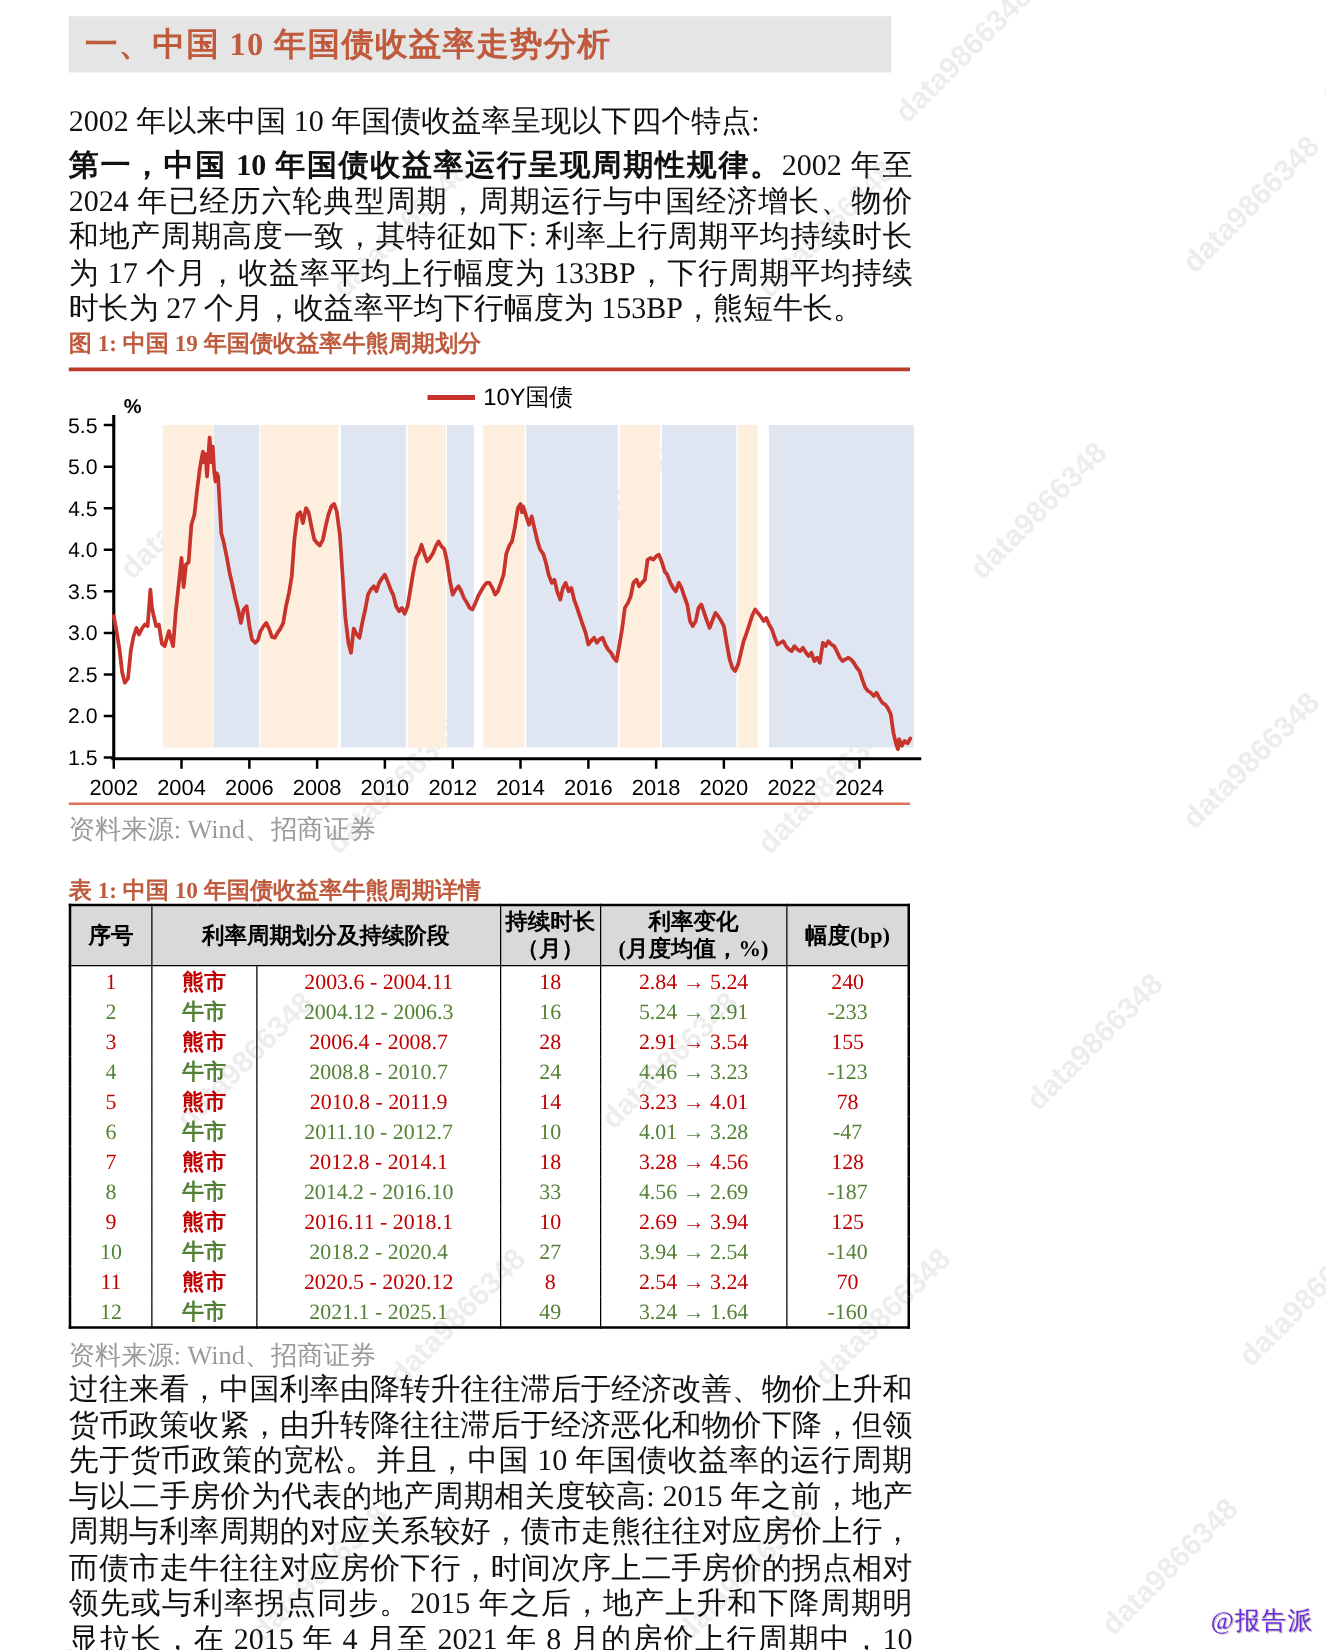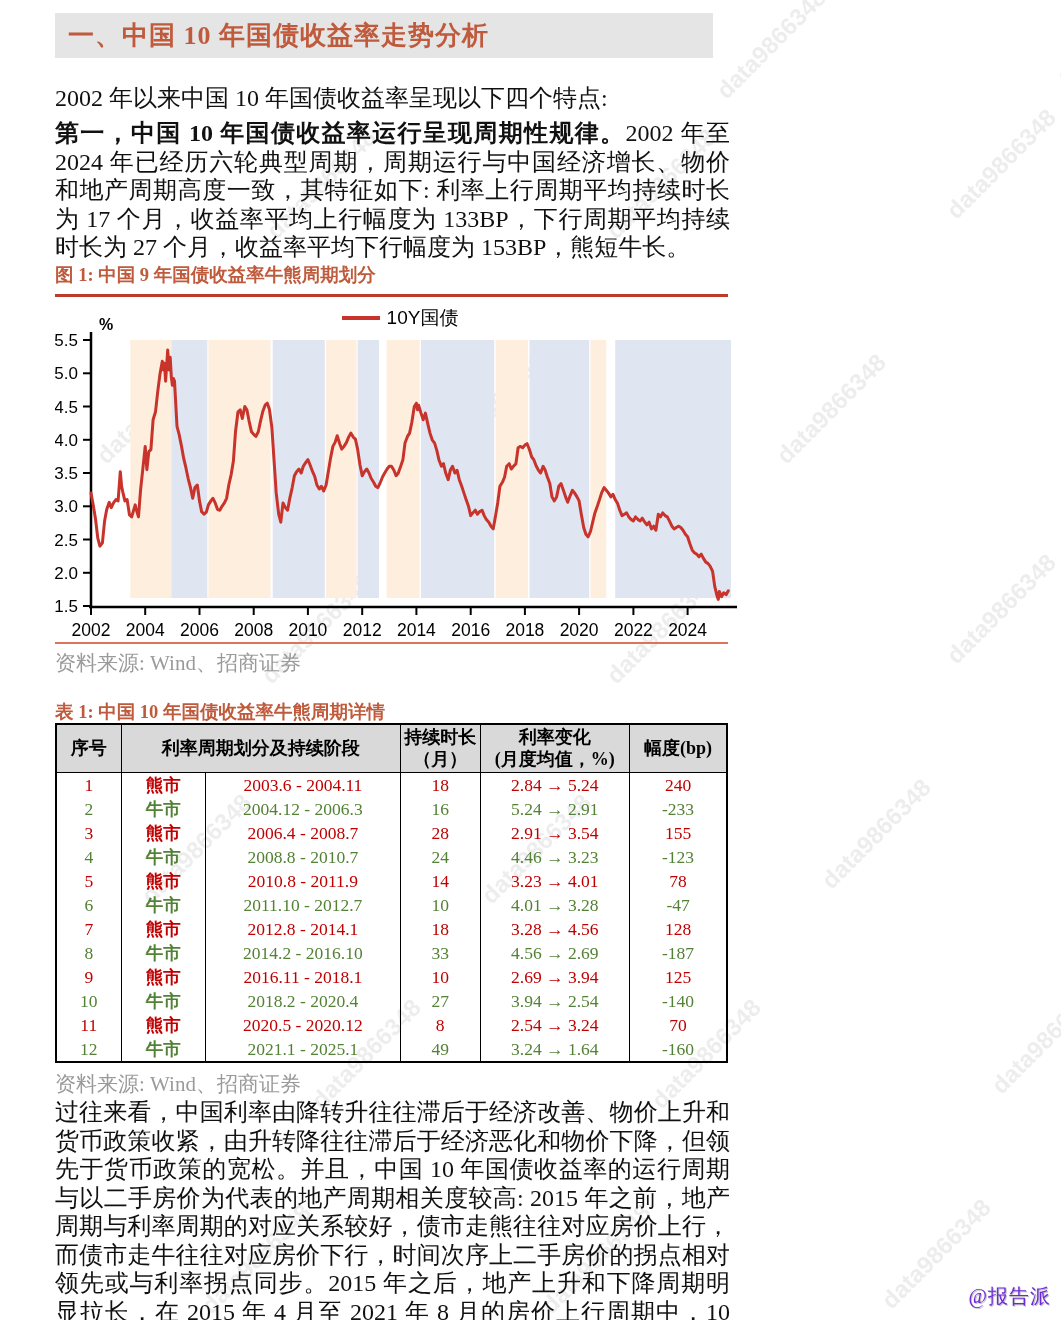--- a/index.html
+++ b/index.html
@@ -123,21 +123,21 @@
     </div>
 
   <div class="header-bar">
     <span>一、中国 10 年国债收益率走势分析</span>
   </div>
 
   <p class="para p1">2002 年以来中国 10 年国债收益率呈现以下四个特点:</p>
 
   <p class="para p2"><b>第一，中国 10 年国债收益率运行呈现周期性规律。</b><span>2002 年至 2024 年已经历六轮典型周期，周期运行与中国经济增长、物价和地产周期高度一致，其特征如下: 利率上行周期平均持续时长为 17 个月，收益率平均上行幅度为 133BP，下行周期平均持续时长为 27 个月，收益率平均下行幅度为 153BP，熊短牛长。</span></p>
 
-  <div class="fig-title">图 1: 中国 9 年国债收益率牛熊周期划分</div>
+  <div class="fig-title">图 1: 中国 19 年国债收益率牛熊周期划分</div>
   <div class="rule-dark"></div>
 
   <div class="chart">
     <div class="legend">
       <span class="legend-line"></span>
       <span class="legend-label">10Y国债</span>
     </div>
     <svg id="chart-svg" width="690" height="324" viewBox="0 0 690 324">
         <rect x="75.3" y="24" width="40.9" height="258.0" fill="#fdeedd"></rect>
         <rect x="116.3" y="24" width="36.1" height="258.0" fill="#dfe5f1"></rect>

